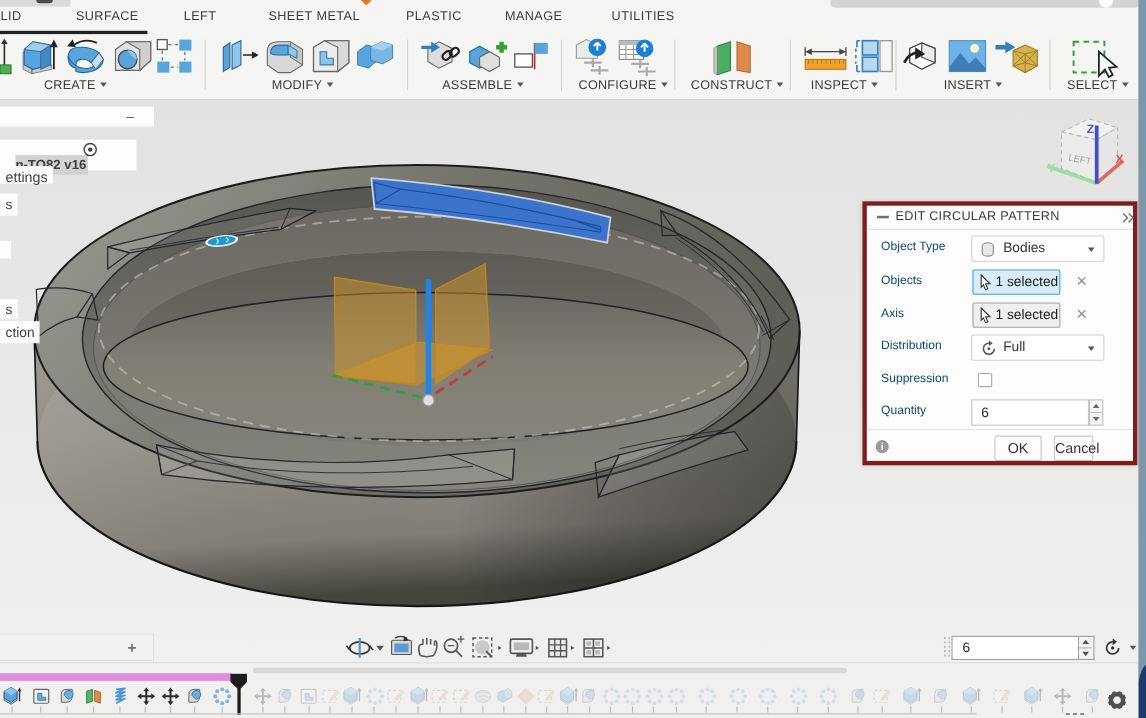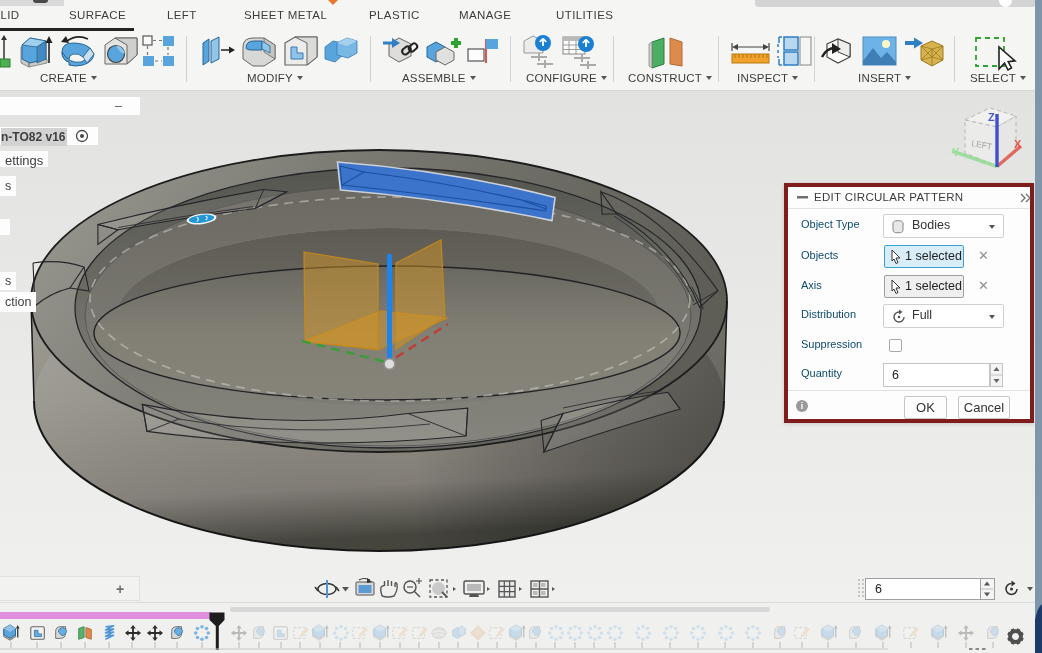--- a/index.html
+++ b/index.html
@@ -376,21 +376,21 @@
   <path d="M997,166.5 L1021,146" stroke="#e0574a" stroke-width="3.5" opacity="0.85"></path>
   <text x="1014" y="148" font-size="11" fill="#e0574a" font-weight="bold" font-family="Liberation Sans,sans-serif">X</text>
   <path d="M997,167 L997,114" stroke="#4050cc" stroke-width="3.4"></path>
   <text x="988" y="121" font-size="11" fill="#4a5cd0" font-weight="bold" font-family="Liberation Sans,sans-serif">Z</text>
   </g>
 </svg>
 
 <div class="chip" style="left:0;top:97px;width:140px;height:19px;border-bottom:1px solid #e4e4e4">
     <span style="position:absolute;left:115px;top:0;color:#555">–</span>
   </div>
-<div class="chip" style="left:0;top:127px;height:18px;padding:1px"><span style="background:#d2d2d2;padding:0 2px 0 0;display:inline-block;height:18px;font-weight:bold;font-size:12px;line-height:18px">n-TO82 v16</span><span style="display:inline-block;width:30px"></span></div>
+<div class="chip" style="left:0;top:127px;height:18px;padding:14px"><span style="background:#d2d2d2;padding:0 2px 0 0;display:inline-block;height:18px;font-weight:bold;font-size:12px;line-height:18px">n-TO82 v16</span><span style="display:inline-block;width:30px"></span></div>
 <svg class="abs" style="left:75px;top:129px;z-index:11" width="14" height="14">
     <circle cx="7" cy="7" r="5.5" fill="none" stroke="#444" stroke-width="1.3"></circle>
     <circle cx="7" cy="7" r="2" fill="#444"></circle>
   </svg>
 <div class="chip" style="left:0;top:151px;height:16px;font-size:13px;line-height:20px">ettings</div>
 <div class="chip" style="left:0;top:176px;height:20px;font-size:12.5px;line-height:20px">s</div>
 <div class="chip" style="left:0;top:219px;width:10px;height:16px;padding:0"></div>
 <div class="chip" style="left:0;top:272px;height:18px;font-size:12.5px;line-height:18px">s</div>
 <div class="chip" style="left:0;top:292px;height:20px;font-size:12.5px;line-height:20px">ction</div>
 
@@ -458,21 +458,21 @@
       <svg width="11" height="22" style="position:absolute;left:0;top:0">
           <path d="M5.5,3 L8.5,7 L2.5,7 Z" fill="#666"></path>
           <path d="M5.5,19 L8.5,15 L2.5,15 Z" fill="#666"></path>
           <line x1="0" y1="11" x2="11" y2="11" stroke="#c4c4c4"></line>
         </svg>
     </div>
   </div>
   <div style="position:absolute;left:0;top:203px;width:100%;border-top:1px solid #e2e2e2"></div>
   <div style="position:absolute;left:8px;top:213px;width:12px;height:12px;border-radius:50%;background:#9a9a9a;color:#fff;font-size:9px;font-weight:bold;text-align:center;line-height:12px">i</div>
   <div style="position:absolute;left:116px;top:209px;width:43px;height:23px;border:1px solid #c6c6c6;border-radius:2px;background:#fdfdfd;font-size:13px;color:#333;text-align:center;line-height:21px">OK</div>
-  <div style="position:absolute;left:170px;top:209px;width:52px;height:23px;border:1px solid #c6c6c6;border-radius:2px;background:#fdfdfd;font-size:13px;color:#333;text-align:center;line-height:21px">Cancel</div>
+  <div style="position:absolute;left:170px;top:209px;width:36px;height:23px;border:1px solid #c6c6c6;border-radius:2px;background:#fdfdfd;font-size:13px;color:#333;text-align:center;line-height:21px">Cancel</div>
 </div>
 
 <div class="abs" style="left:0;top:576px;width:140px;height:25px;background:#f2f2f1;border:1px solid #e0e0e0;border-left:none;z-index:6">
   <span style="position:absolute;left:116px;top:4px;color:#6f6f6f;font-size:14px;font-weight:bold">+</span>
 </div>
 
 <svg class="abs navi" style="left:310px" width="256" height="24" viewBox="0 0 256 24">
 <g fill="none" stroke="#555" stroke-width="1.5">
 <ellipse cx="17" cy="12" rx="9" ry="5.5" stroke="#333"></ellipse>
       <path d="M17,3 L17,21" stroke="#4d95d4" stroke-width="2"></path>

